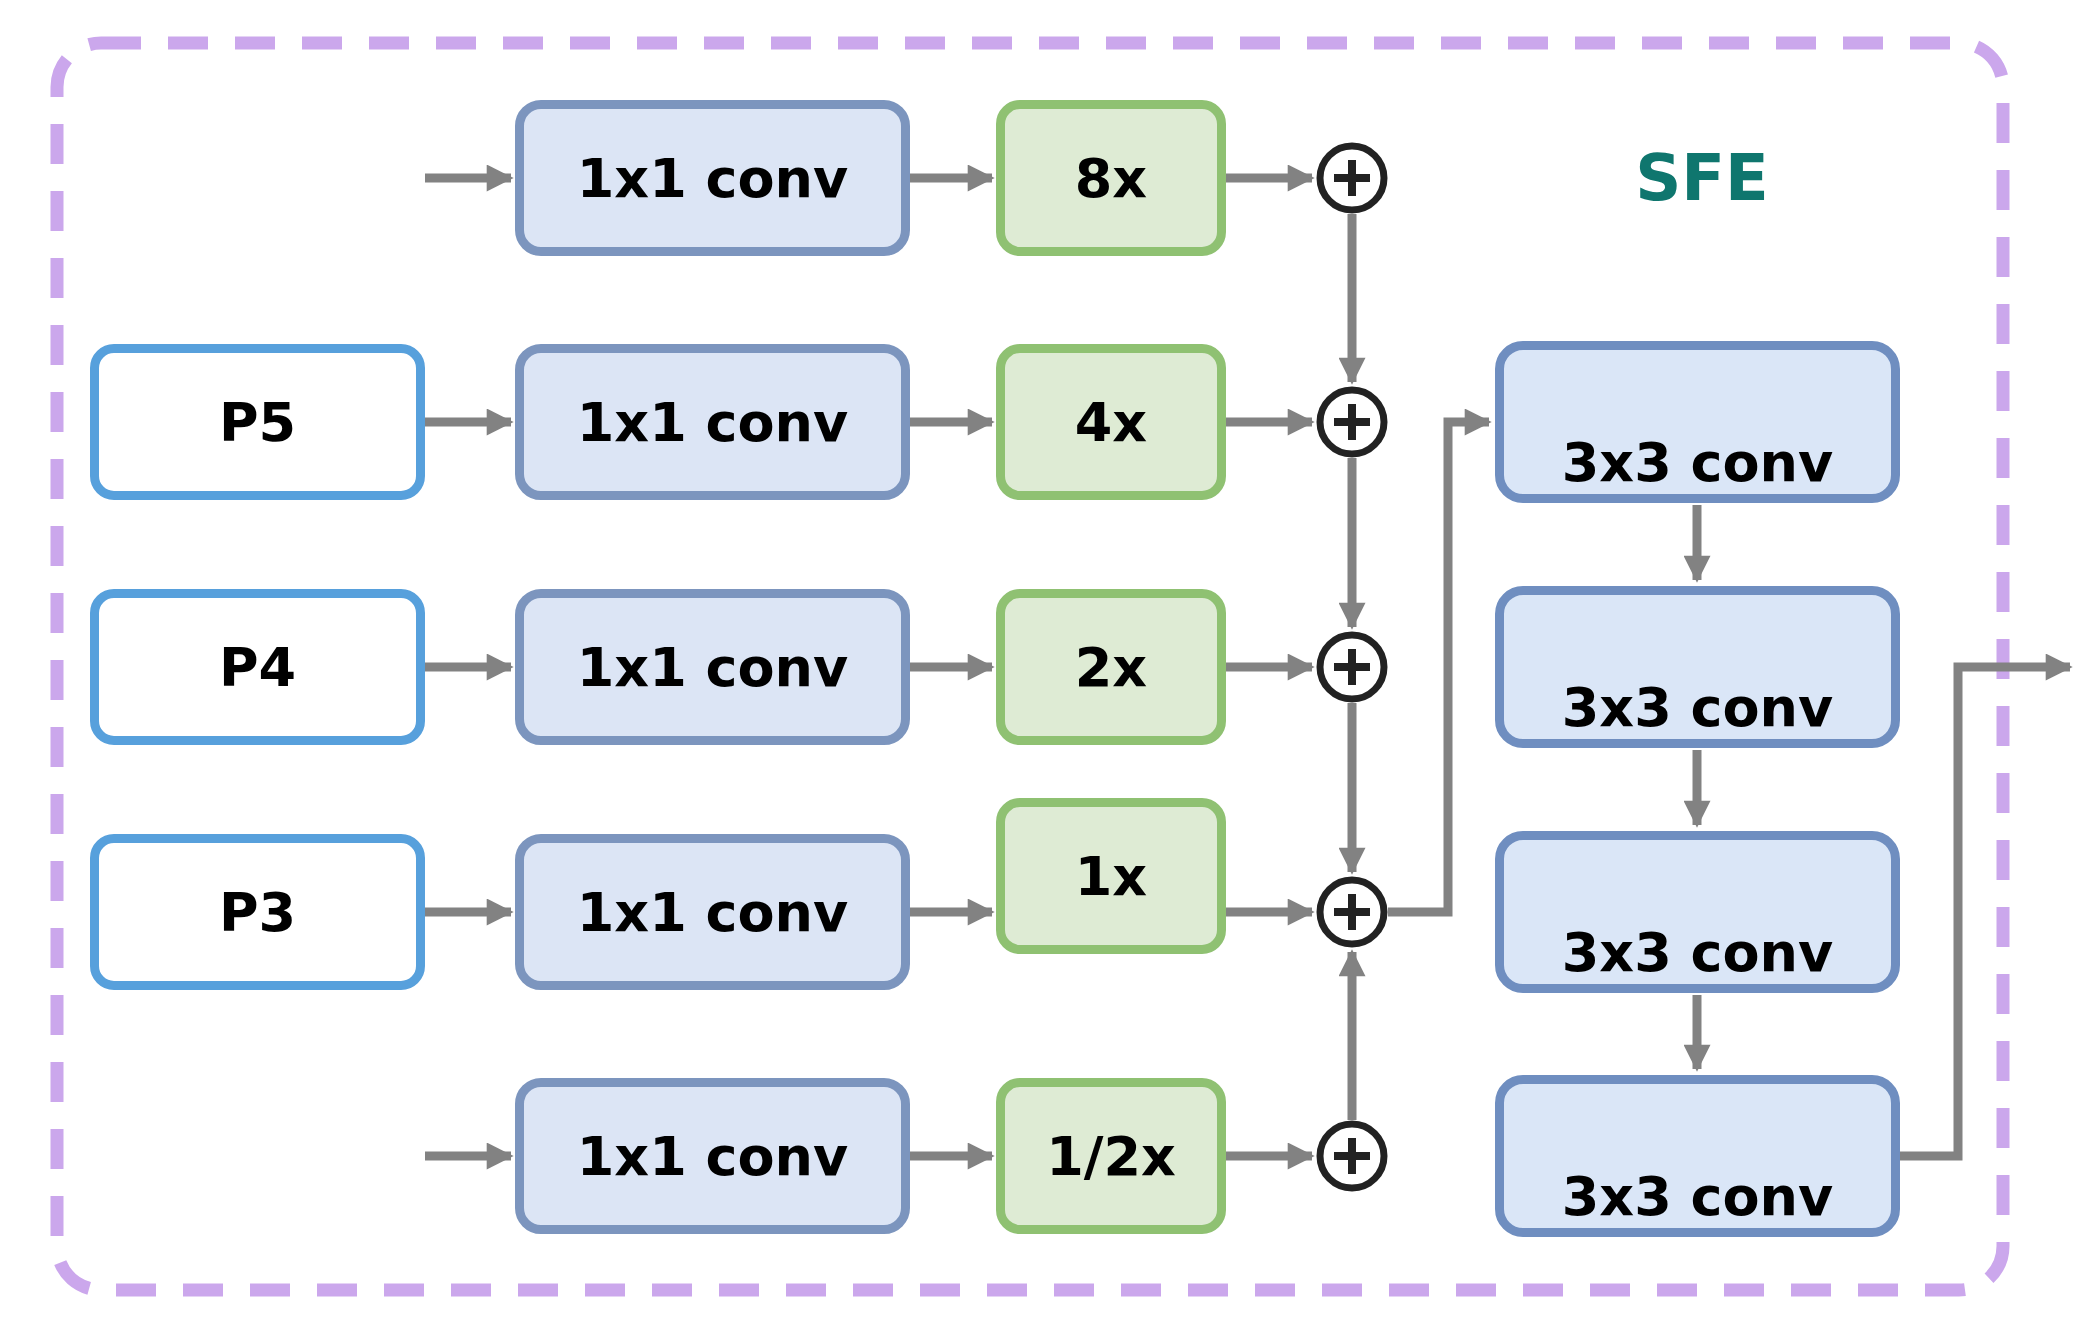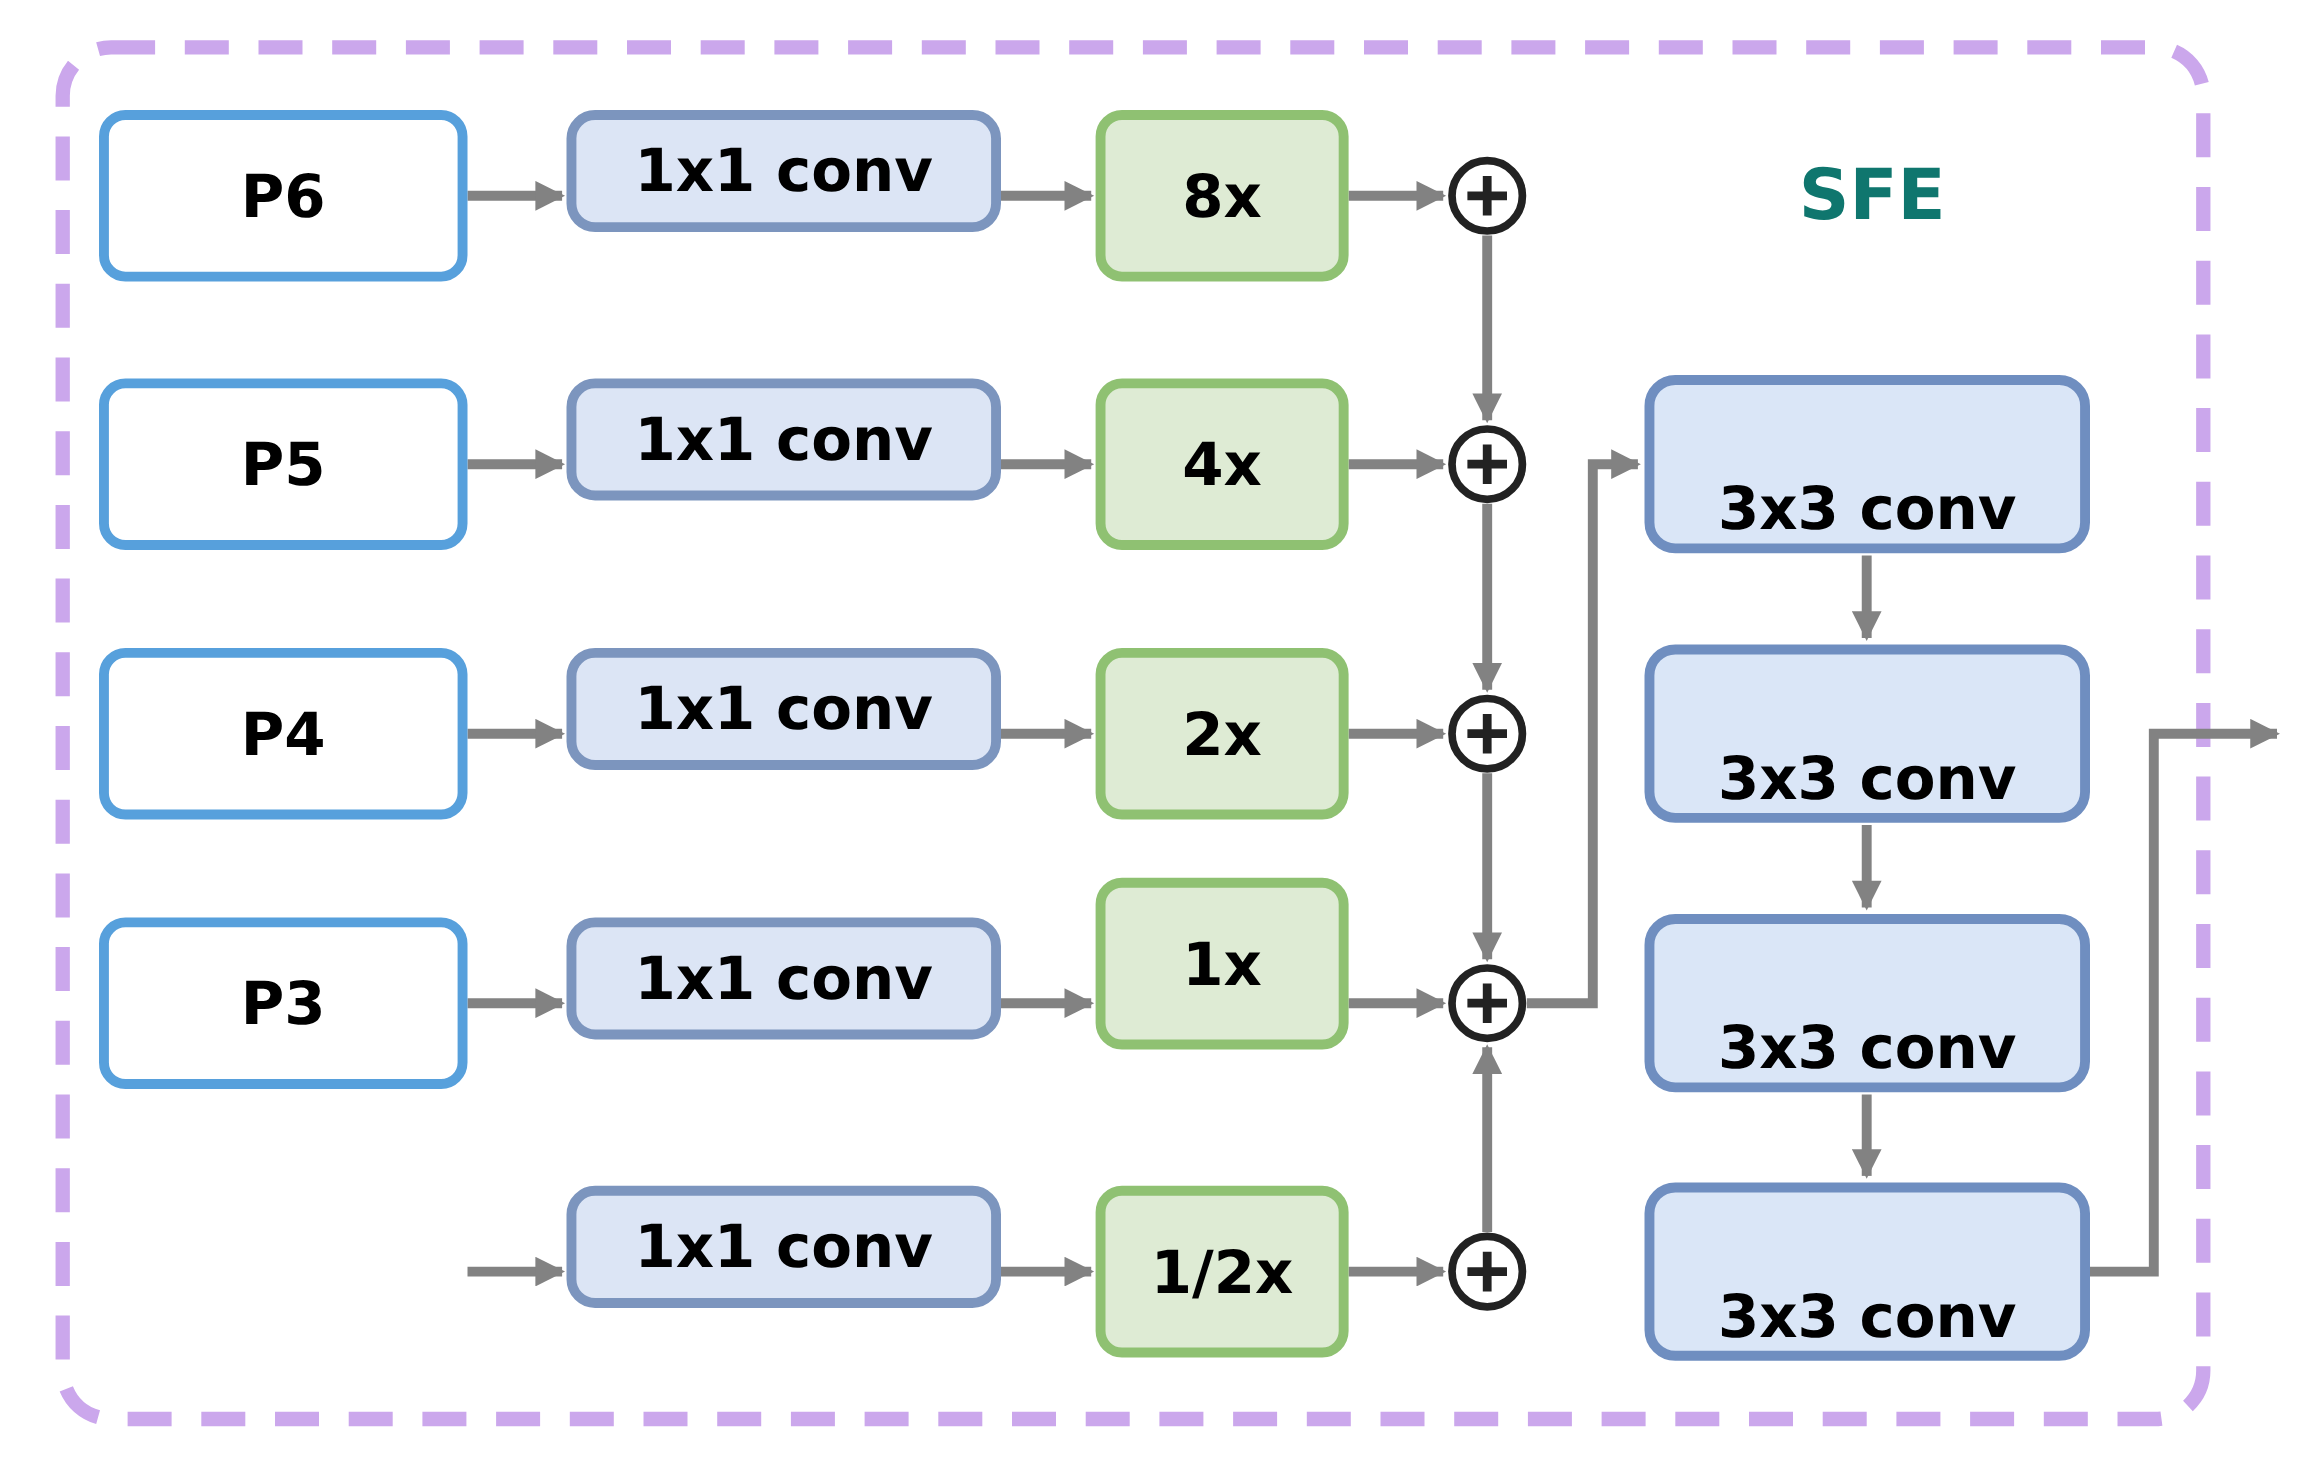--- a/index.html
+++ b/index.html
@@ -4,21 +4,21 @@
 <style>
   html,body{margin:0;padding:0;background:#ffffff;}
   body{width:2096px;height:1325px;position:relative;overflow:hidden;
        font-family:"DejaVu Sans","Liberation Sans",sans-serif;}
   .canvas{position:absolute;left:0;top:0;width:2096px;height:1325px;}
   .wires{position:absolute;left:0;top:0;width:2096px;height:1325px;}
   .box{position:absolute;box-sizing:border-box;display:flex;align-items:center;
        justify-content:center;font-weight:bold;color:#000;}
   .input-box{width:335px;height:156px;left:90px;background:#ffffff;
        border:9px solid var(--input-border,#57A0DC);border-radius:24px;font-size:54px;}
-  .conv1x1-box{width:395px;height:111px;left:515px;background:var(--conv1x1-fill,#DCE5F5);
+  .conv1x1-box{width:395px;height:156px;left:515px;background:var(--conv1x1-fill,#DCE5F5);
        border:9px solid var(--conv1x1-border,#7C95BE);border-radius:26px;font-size:54px;}
   .scale-box{width:230px;height:156px;left:996px;background:var(--scale-fill,#DEEBD4);
        border:9px solid var(--scale-border,#8FC172);border-radius:24px;font-size:54px;}
   .conv3x3-box{width:405px;height:162px;left:1495px;background:var(--conv3x3-fill,#DAE6F7);
        border:9px solid var(--conv3x3-border,#6F8EC0);border-radius:28px;font-size:54px;align-items:flex-end;}
   .sfe-title{position:absolute;left:1502px;top:136px;width:400px;height:84px;
        display:flex;align-items:center;justify-content:center;
        font-size:64px;font-weight:bold;color:#0f766e;}
   .wire{stroke:var(--arrow,#828282);stroke-width:9;fill:none;}
   .frame{stroke:var(--frame,#CBA7EC);stroke-width:13;fill:none;}
@@ -88,23 +88,20 @@
       <path class="sum-plus" d="M1334 912 H1370 M1352 894 V930"></path>
     </g>
     <g>
       <circle class="sum-ring" cx="1352" cy="1156" r="32"></circle>
       <path class="sum-plus" d="M1334 1156 H1370 M1352 1138 V1174"></path>
     </g>
   </svg>
 
   <div class="sfe-title">SFE</div>
 
-  <div class="box input-box" style="top:100px;">
-      <span>P6</span>
-    </div>
   <div class="box conv1x1-box" style="top:100px;">
       <span>1x1 conv</span>
     </div>
   <div class="box scale-box" style="top:100px;">
       <span>8x</span>
     </div>
 
   <div class="box input-box" style="top:344px;">
       <span>P5</span>
     </div>

